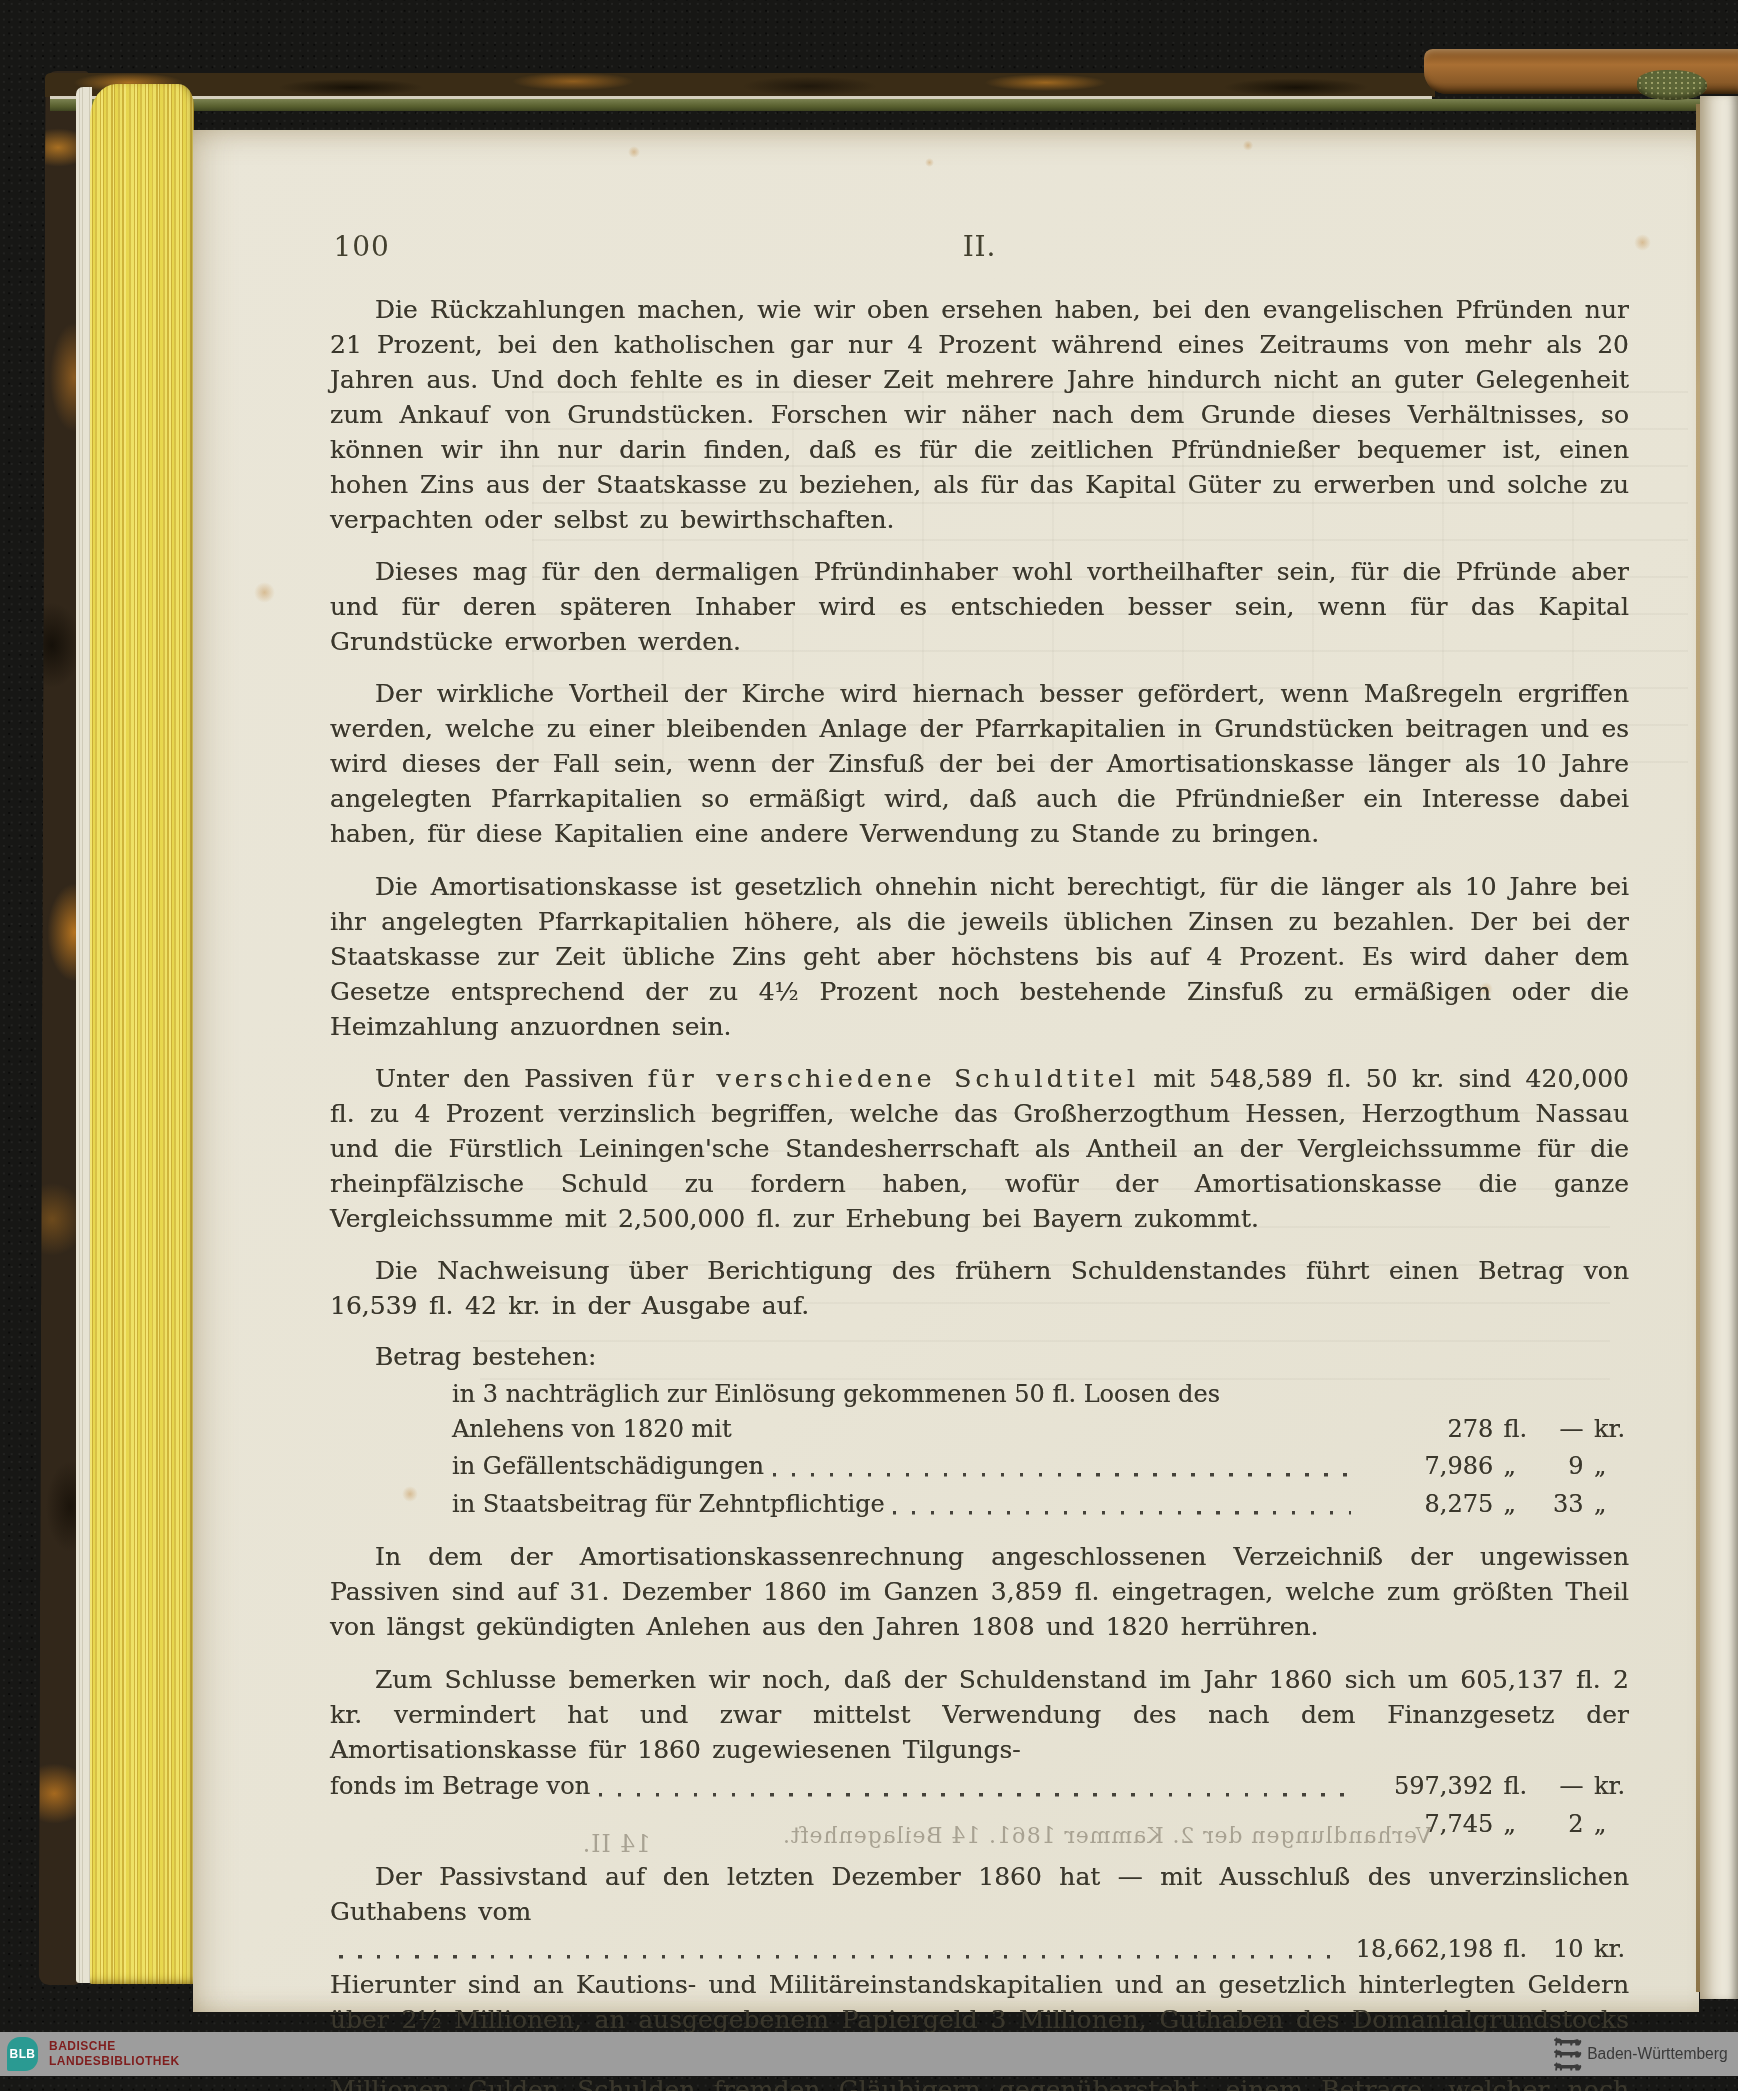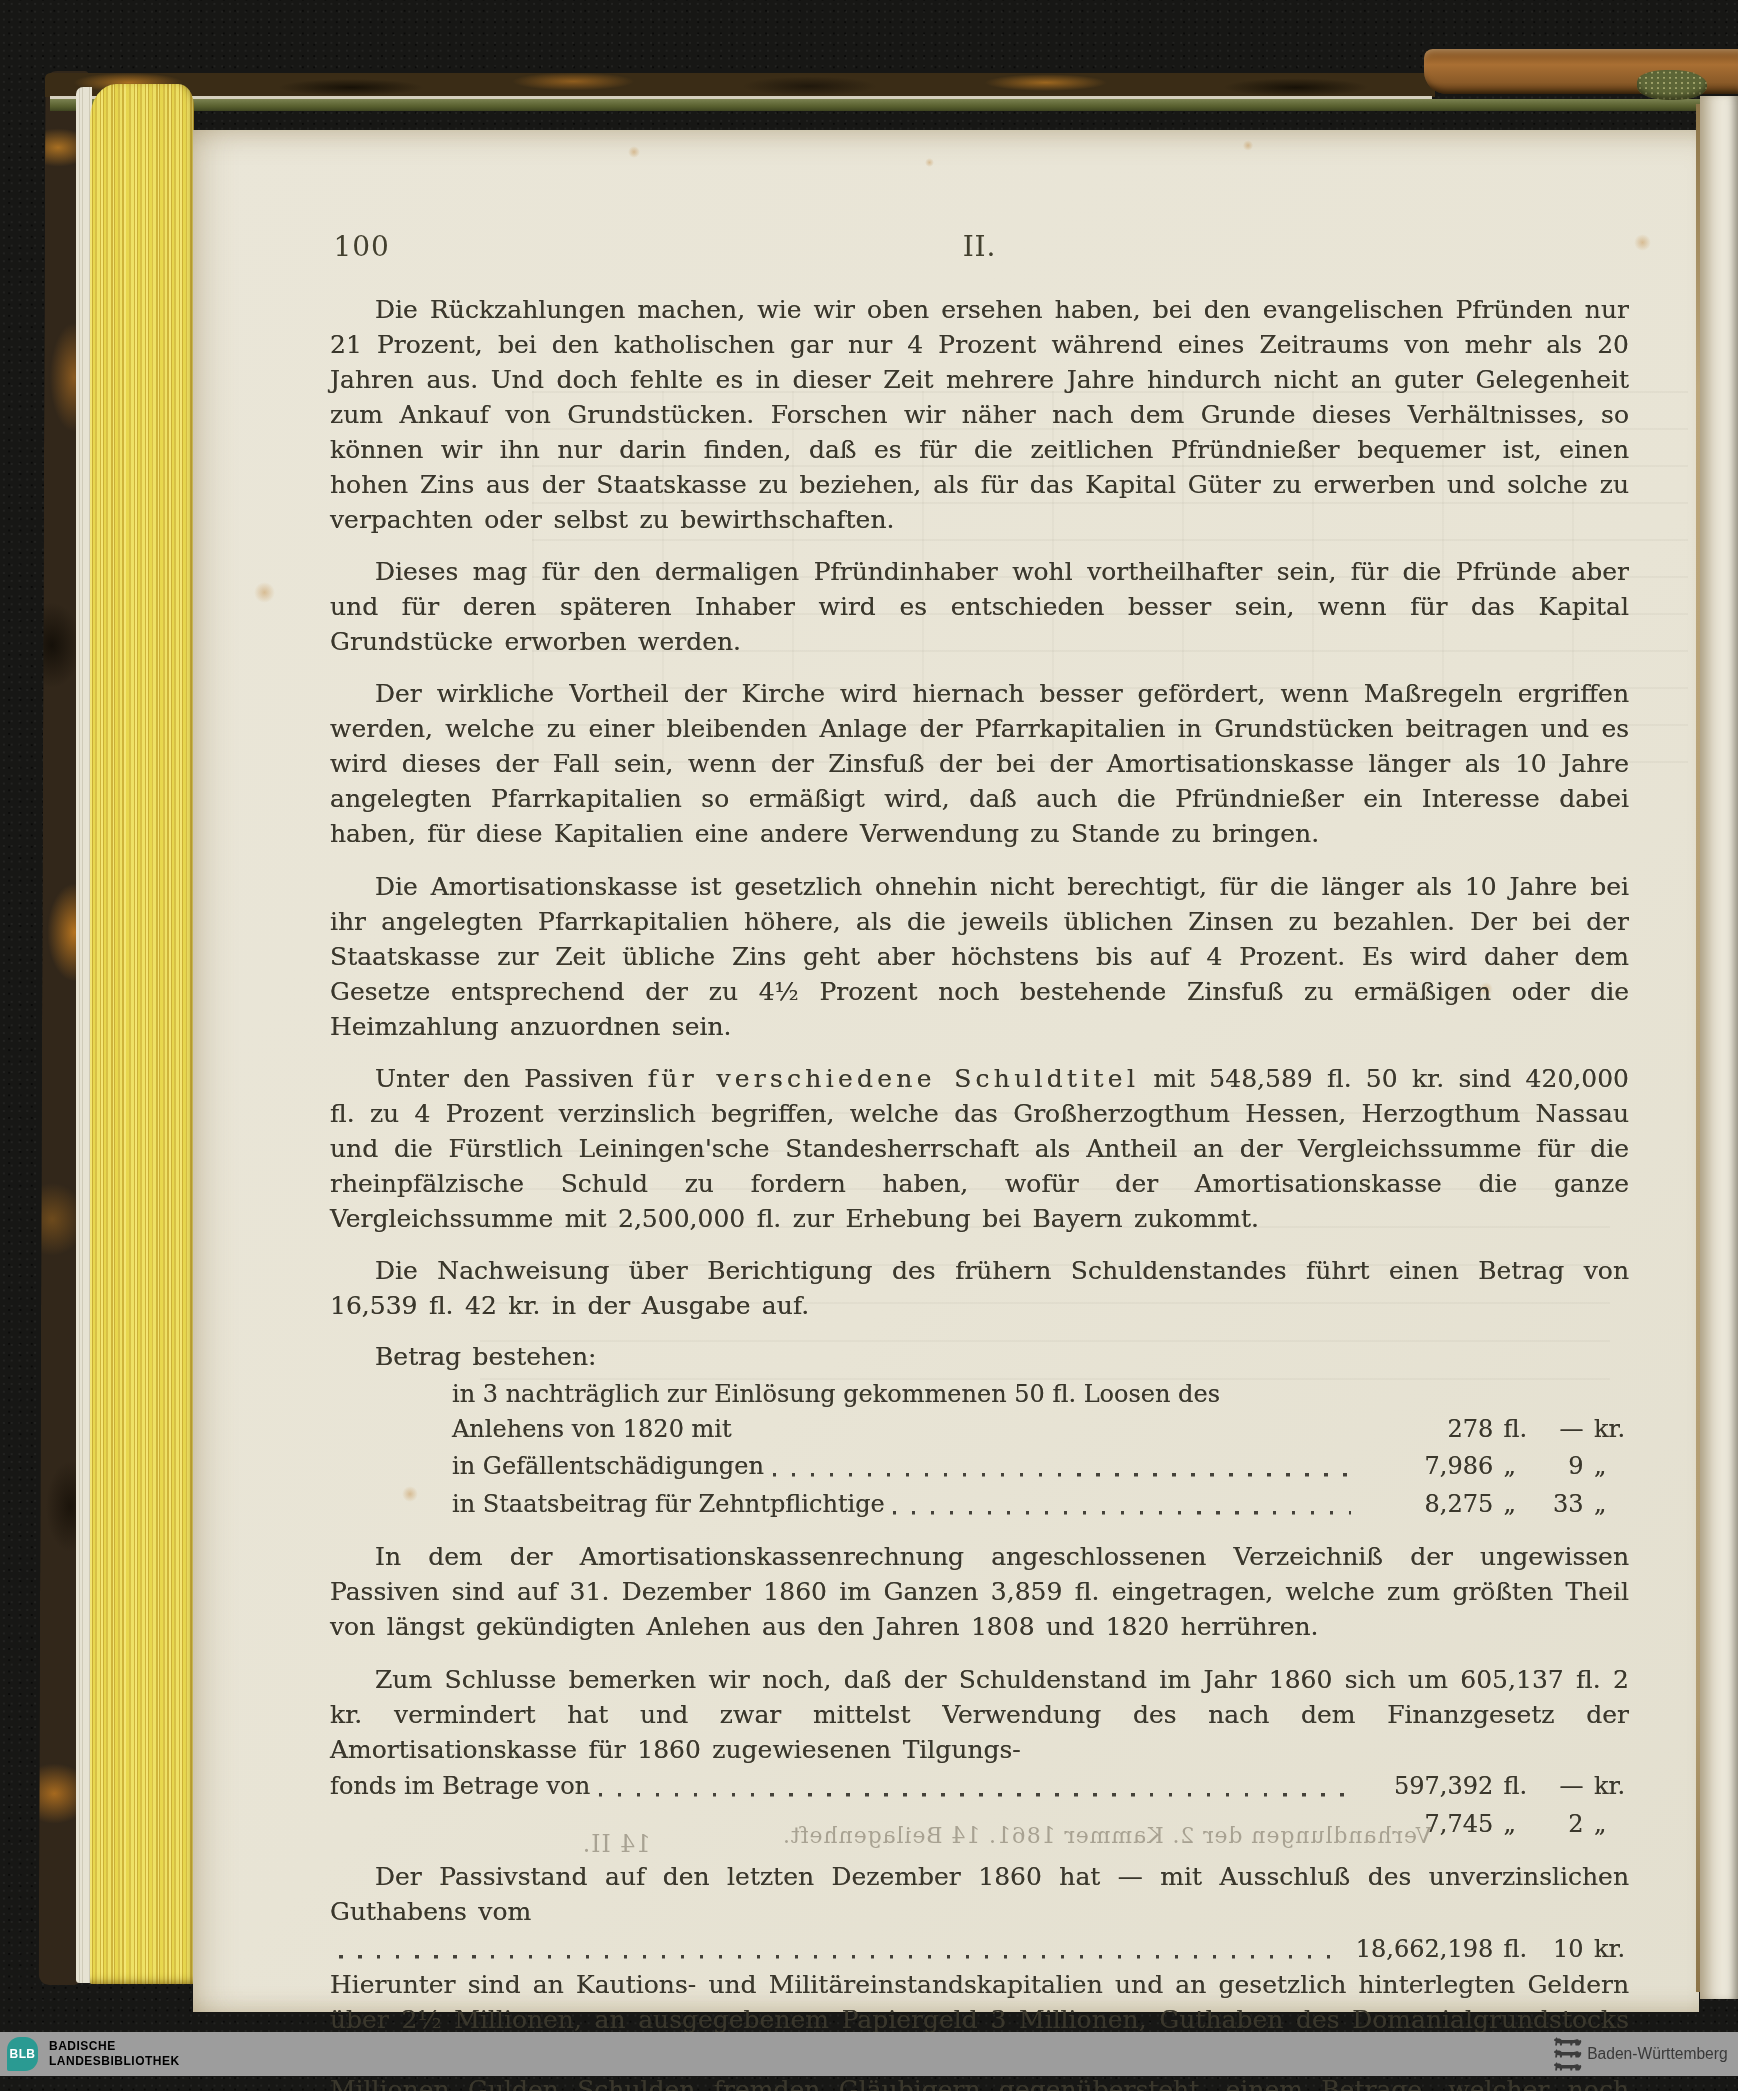--- a/index.html
+++ b/index.html
@@ -138,21 +138,21 @@
   .footer-bar{
     position:absolute;left:0;bottom:16px;width:1738px;height:44px;background:#9d9d9d;z-index:10;
     font-family:"Liberation Sans","DejaVu Sans",sans-serif;
   }
   .blb-logo{
     position:absolute;left:7px;top:5.2px;width:31px;height:34px;background:#2a9a92;
     border-radius:13px 13px 13px 1.7px;color:#fff;font-weight:bold;font-size:12px;
     display:flex;align-items:center;justify-content:center;letter-spacing:0.4px;
   }
   .blb-name{
-    position:absolute;left:49px;top:7px;color:#000000;font-weight:bold;
+    position:absolute;left:49px;top:7px;color:#7f1d1d;font-weight:bold;
     font-size:12px;line-height:14.8px;letter-spacing:0.5px;
   }
   .bw-brand{position:absolute;right:10.4px;top:0;height:44px;display:flex;align-items:center;gap:5px;}
   .bw-lions{display:flex;flex-direction:column;gap:0.9px;}
   .bw-text{color:#393939;font-size:15.6px;}
 </style>
 </head>
 <body>
 
 <div class="cover-left"></div>

